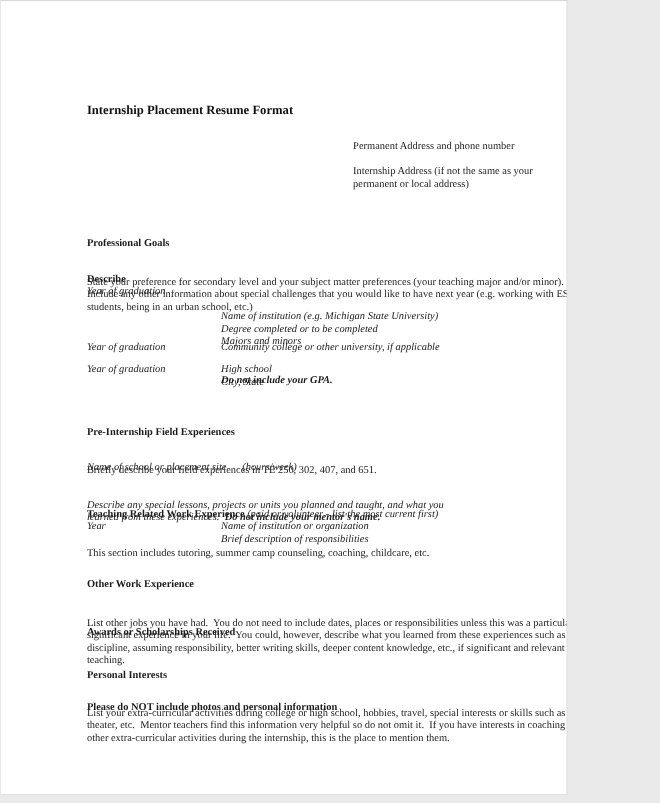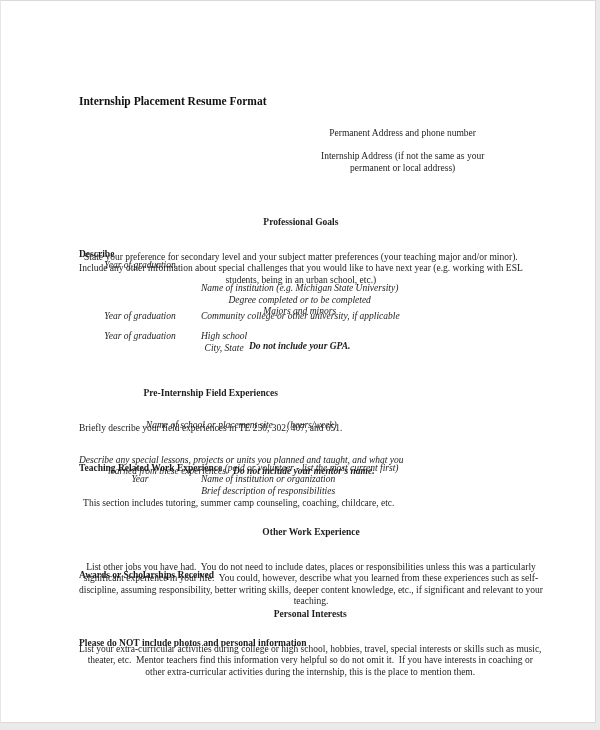--- a/index.html
+++ b/index.html
@@ -3,27 +3,26 @@
 <meta charset="utf-8">
 <style>
   html,body{margin:0;padding:0;}
   body{
     width:600px;height:730px;position:relative;
     background:#eaeaea;
     font-family:"Liberation Serif","DejaVu Serif",serif;
     overflow:hidden;
   }
   .page{
-    position:absolute;left:0;top:0;width:596px;height:723px;
+    position:absolute;left:0;top:0;width:516px;height:723px;
     box-sizing:border-box;
     background:#ffffff;
     border:1px solid #d9d9d9;
     border-left-color:#e7e7e7;
     overflow:hidden;
-    text-align:center;
   }
   .blk{
     position:absolute;left:78px;
     font-size:9.5px;line-height:11.5px;color:#1c1c1c;
     white-space:pre;
   }
   .title{
     font-size:11.5px;line-height:14px;font-weight:bold;color:#111;
   }
   .h{font-weight:bold;}

